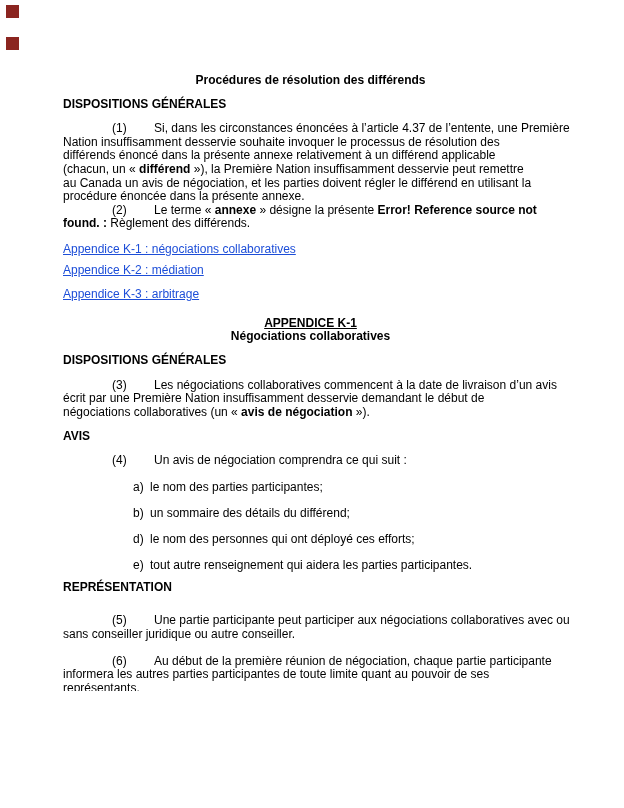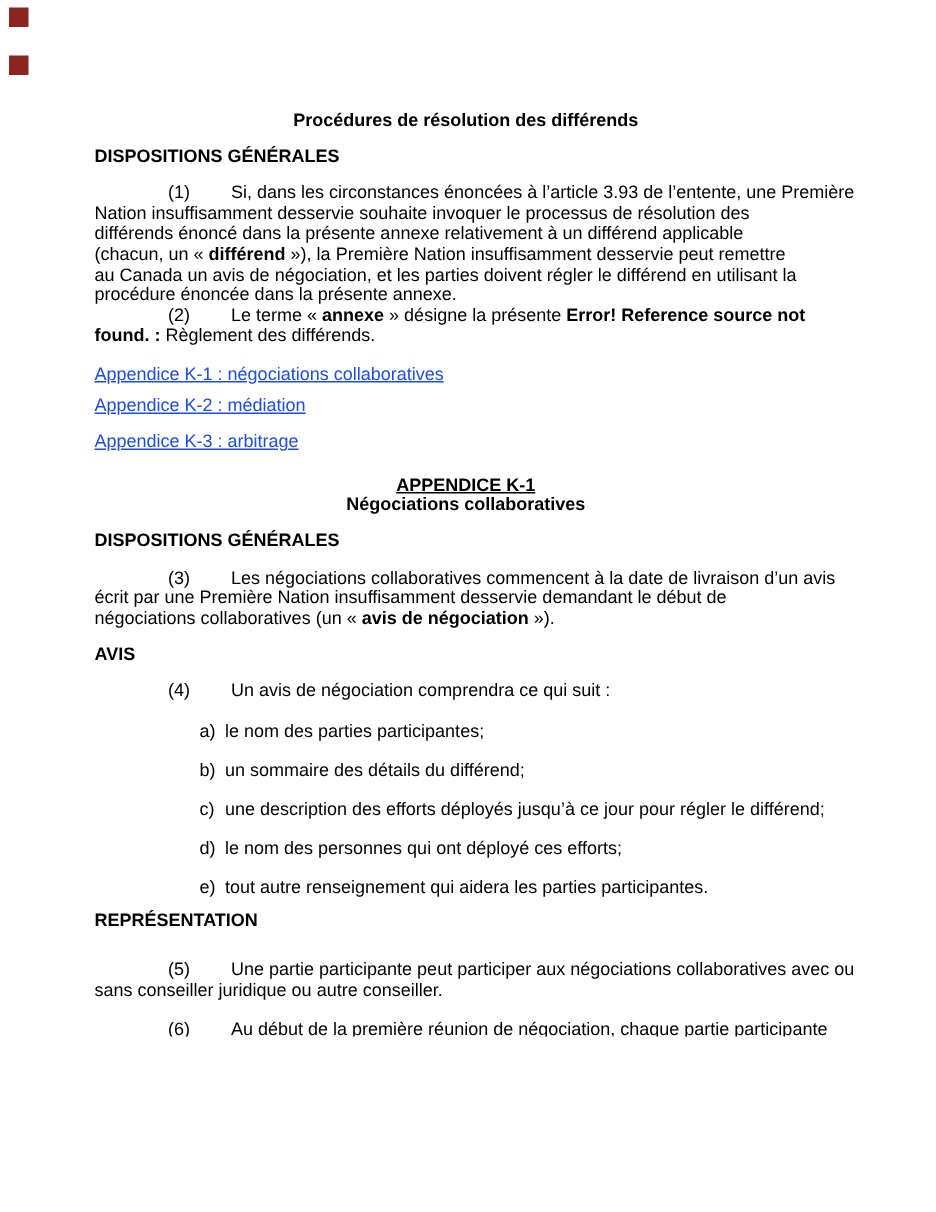--- a/index.html
+++ b/index.html
@@ -37,21 +37,21 @@
 <div class="page">
   <div class="marker m1"></div>
   <div class="marker m2"></div>
 
   <div class="content">
 
     <div class="title">Procédures de résolution des différends</div>
 
     <div class="h mb105">DISPOSITIONS GÉNÉRALES</div>
 
-    <p class="para mb0"><span class="num">(1)</span><span>Si, dans les circonstances énoncées à l’article 3.93 de l’entente, une Première
+    <p class="para mb0"><span class="num">(1)</span><span>Si, dans les circonstances énoncées à l’article 4.37 de l’entente, une Première
 Nation insuffisamment desservie souhaite invoquer le processus de résolution des
 différends énoncé dans la présente annexe relativement à un différend applicable
 (chacun, un « </span><b>différend</b><span> »), la Première Nation insuffisamment desservie peut remettre
 au Canada un avis de négociation, et les parties doivent régler le différend en utilisant la
 procédure énoncée dans la présente annexe.</span></p>
 
     <p class="para mb12"><span class="num">(2)</span><span>Le terme « </span><b>annexe</b><span> » désigne la présente </span><b>Error! Reference source not
 found. :</b><span> Règlement des différends.</span></p>
 
     <p class="linkrow mb75"><a class="doclink" href="#">Appendice K-1 : négociations collaboratives</a></p>
@@ -68,21 +68,20 @@
     <p class="para mb105"><span class="num">(3)</span><span>Les négociations collaboratives commencent à la date de livraison d’un avis
 écrit par une Première Nation insuffisamment desservie demandant le début de
 négociations collaboratives (un « </span><b>avis de négociation</b><span> »).</span></p>
 
     <div class="h mb105">AVIS</div>
 
     <p class="para mb14"><span class="num">(4)</span><span>Un avis de négociation comprendra ce qui suit :</span></p>
 
     <div class="item mb123"><span class="imark">a)</span><span>le nom des parties participantes;</span></div>
     <div class="item mb123"><span class="imark">b)</span><span>un sommaire des détails du différend;</span></div>
-    <div class="item mb123"><span class="imark">c)</span><span>une description des efforts déployés jusqu’à ce jour pour régler le différend;</span></div>
     <div class="item mb123"><span class="imark">d)</span><span>le nom des personnes qui ont déployé ces efforts;</span></div>
     <div class="item mb8"><span class="imark">e)</span><span>tout autre renseignement qui aidera les parties participantes.</span></div>
 
     <div class="h mb105">REPRÉSENTATION</div>
 
     <p class="para mb13"><span class="num">(5)</span><span>Une partie participante peut participer aux négociations collaboratives avec ou
 sans conseiller juridique ou autre conseiller.</span></p>
 
     <p class="para mb9"><span class="num">(6)</span><span>Au début de la première réunion de négociation, chaque partie participante
 informera les autres parties participantes de toute limite quant au pouvoir de ses

